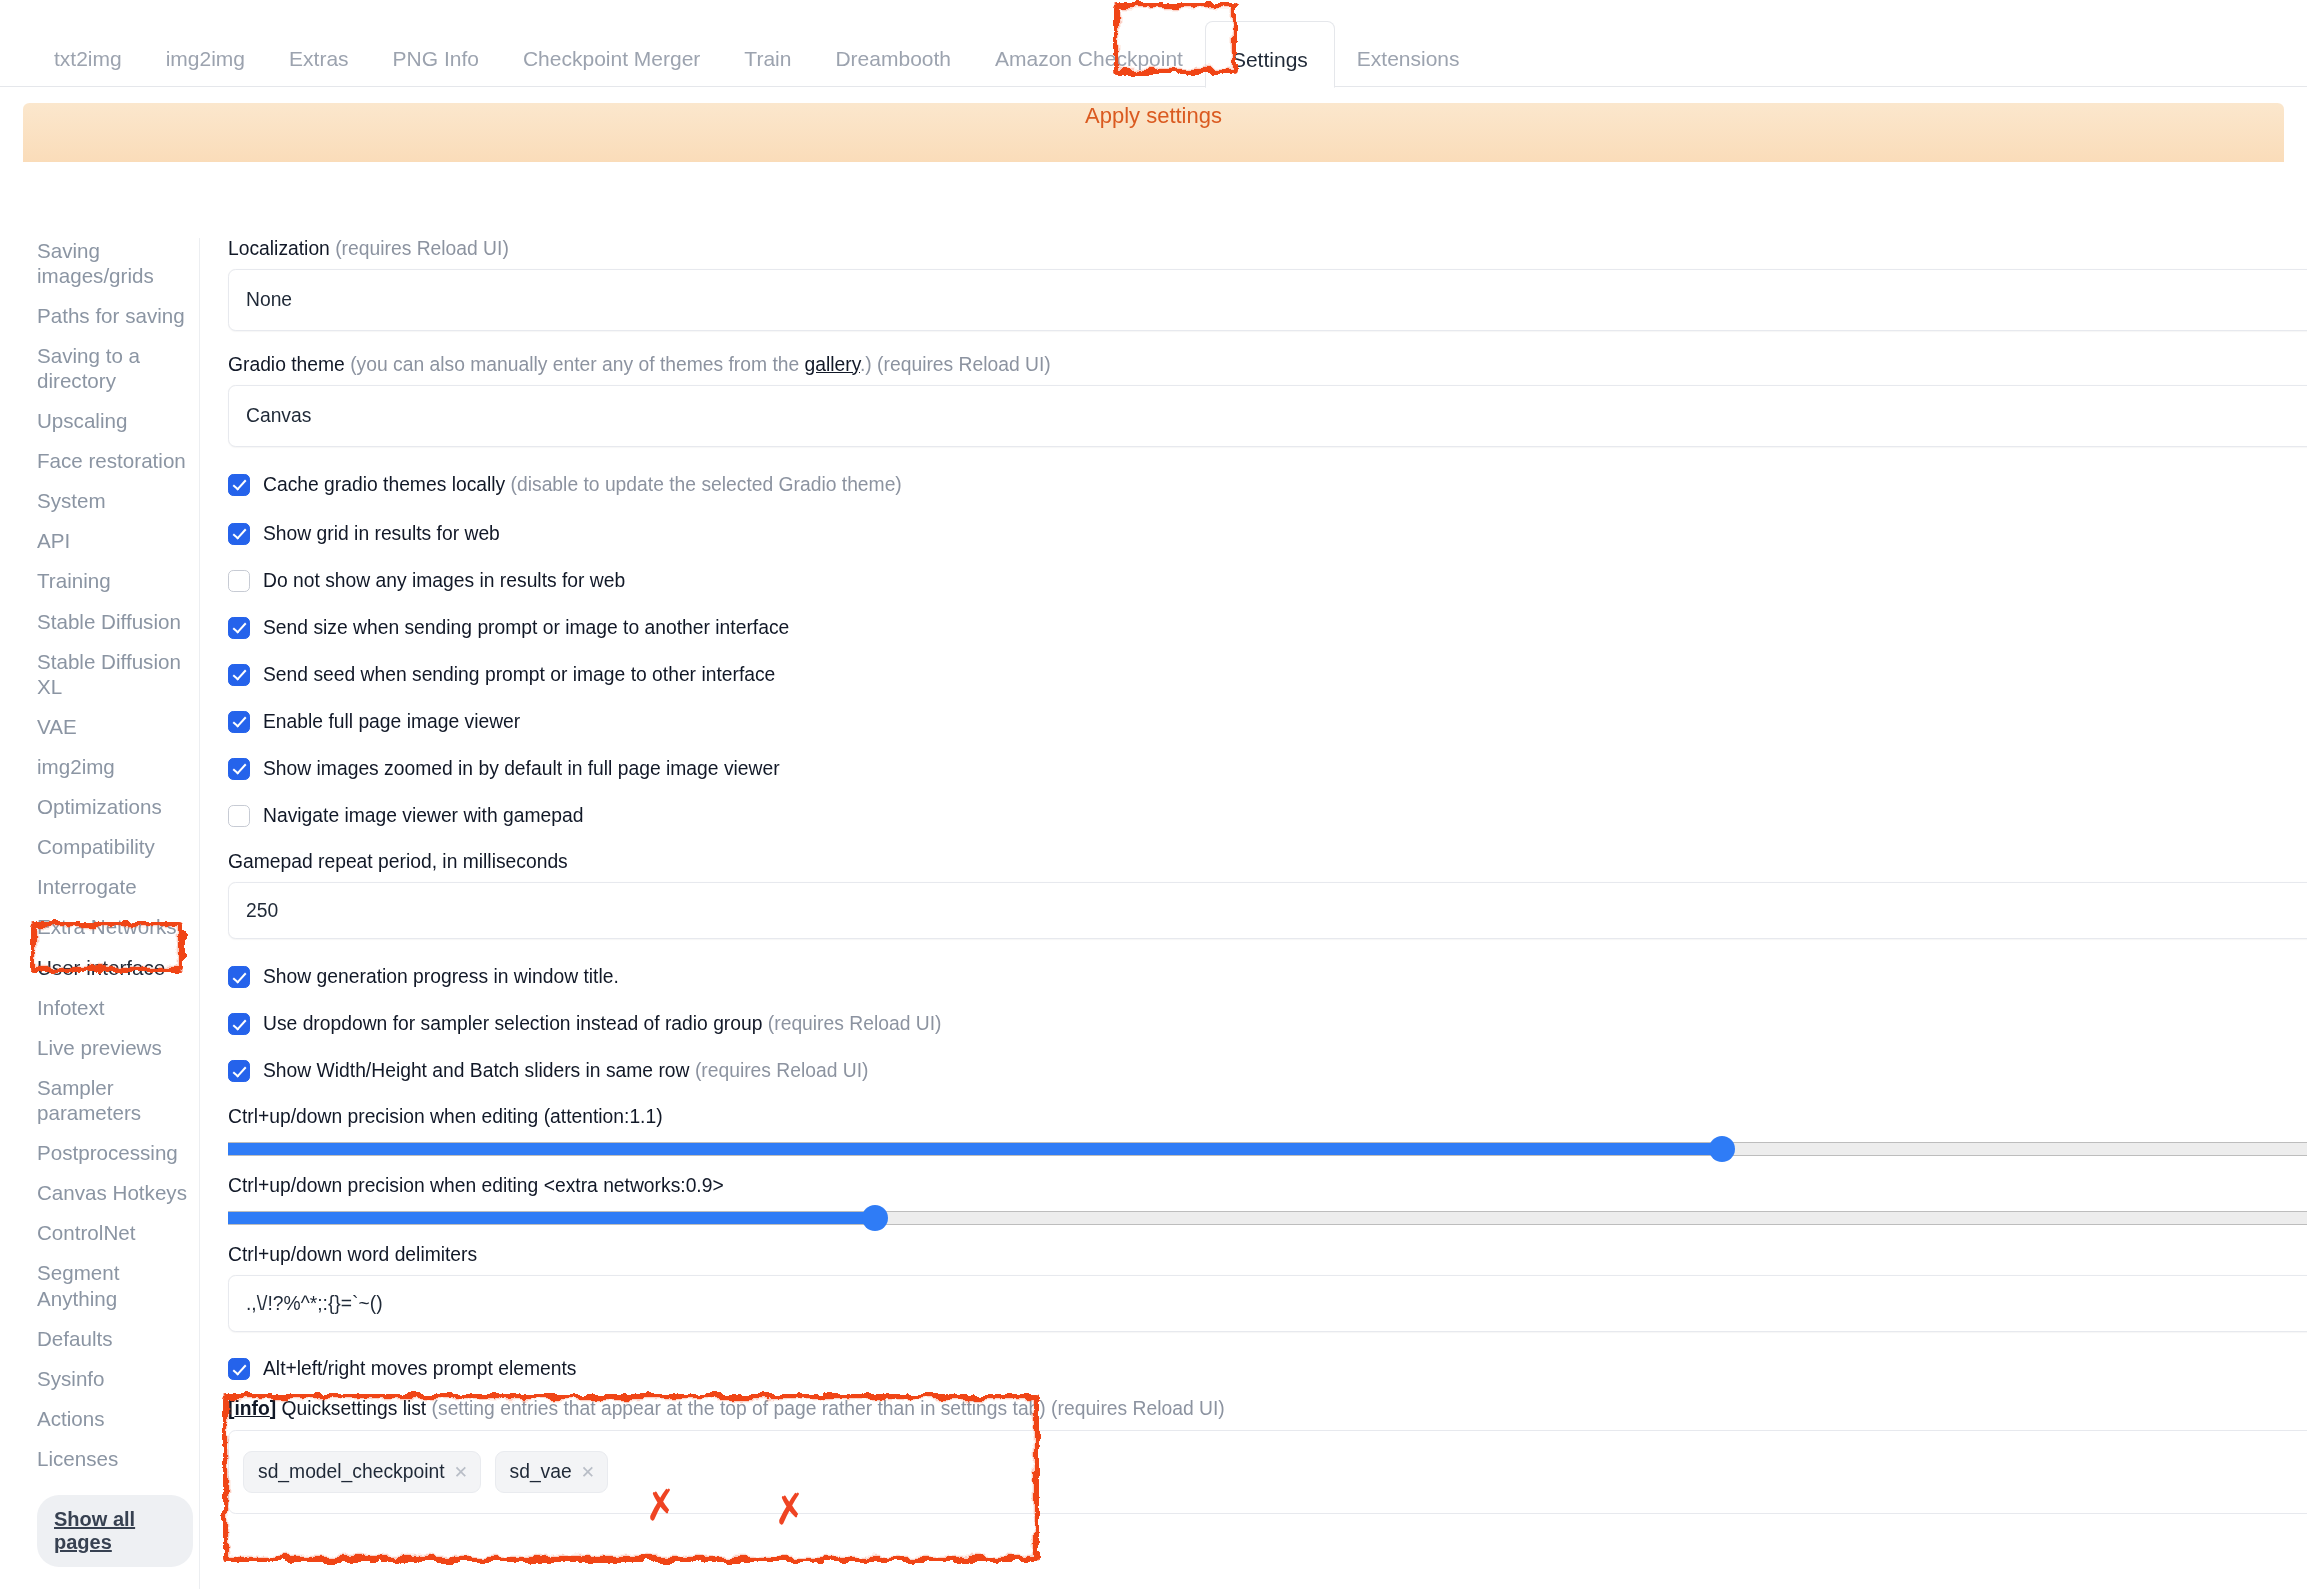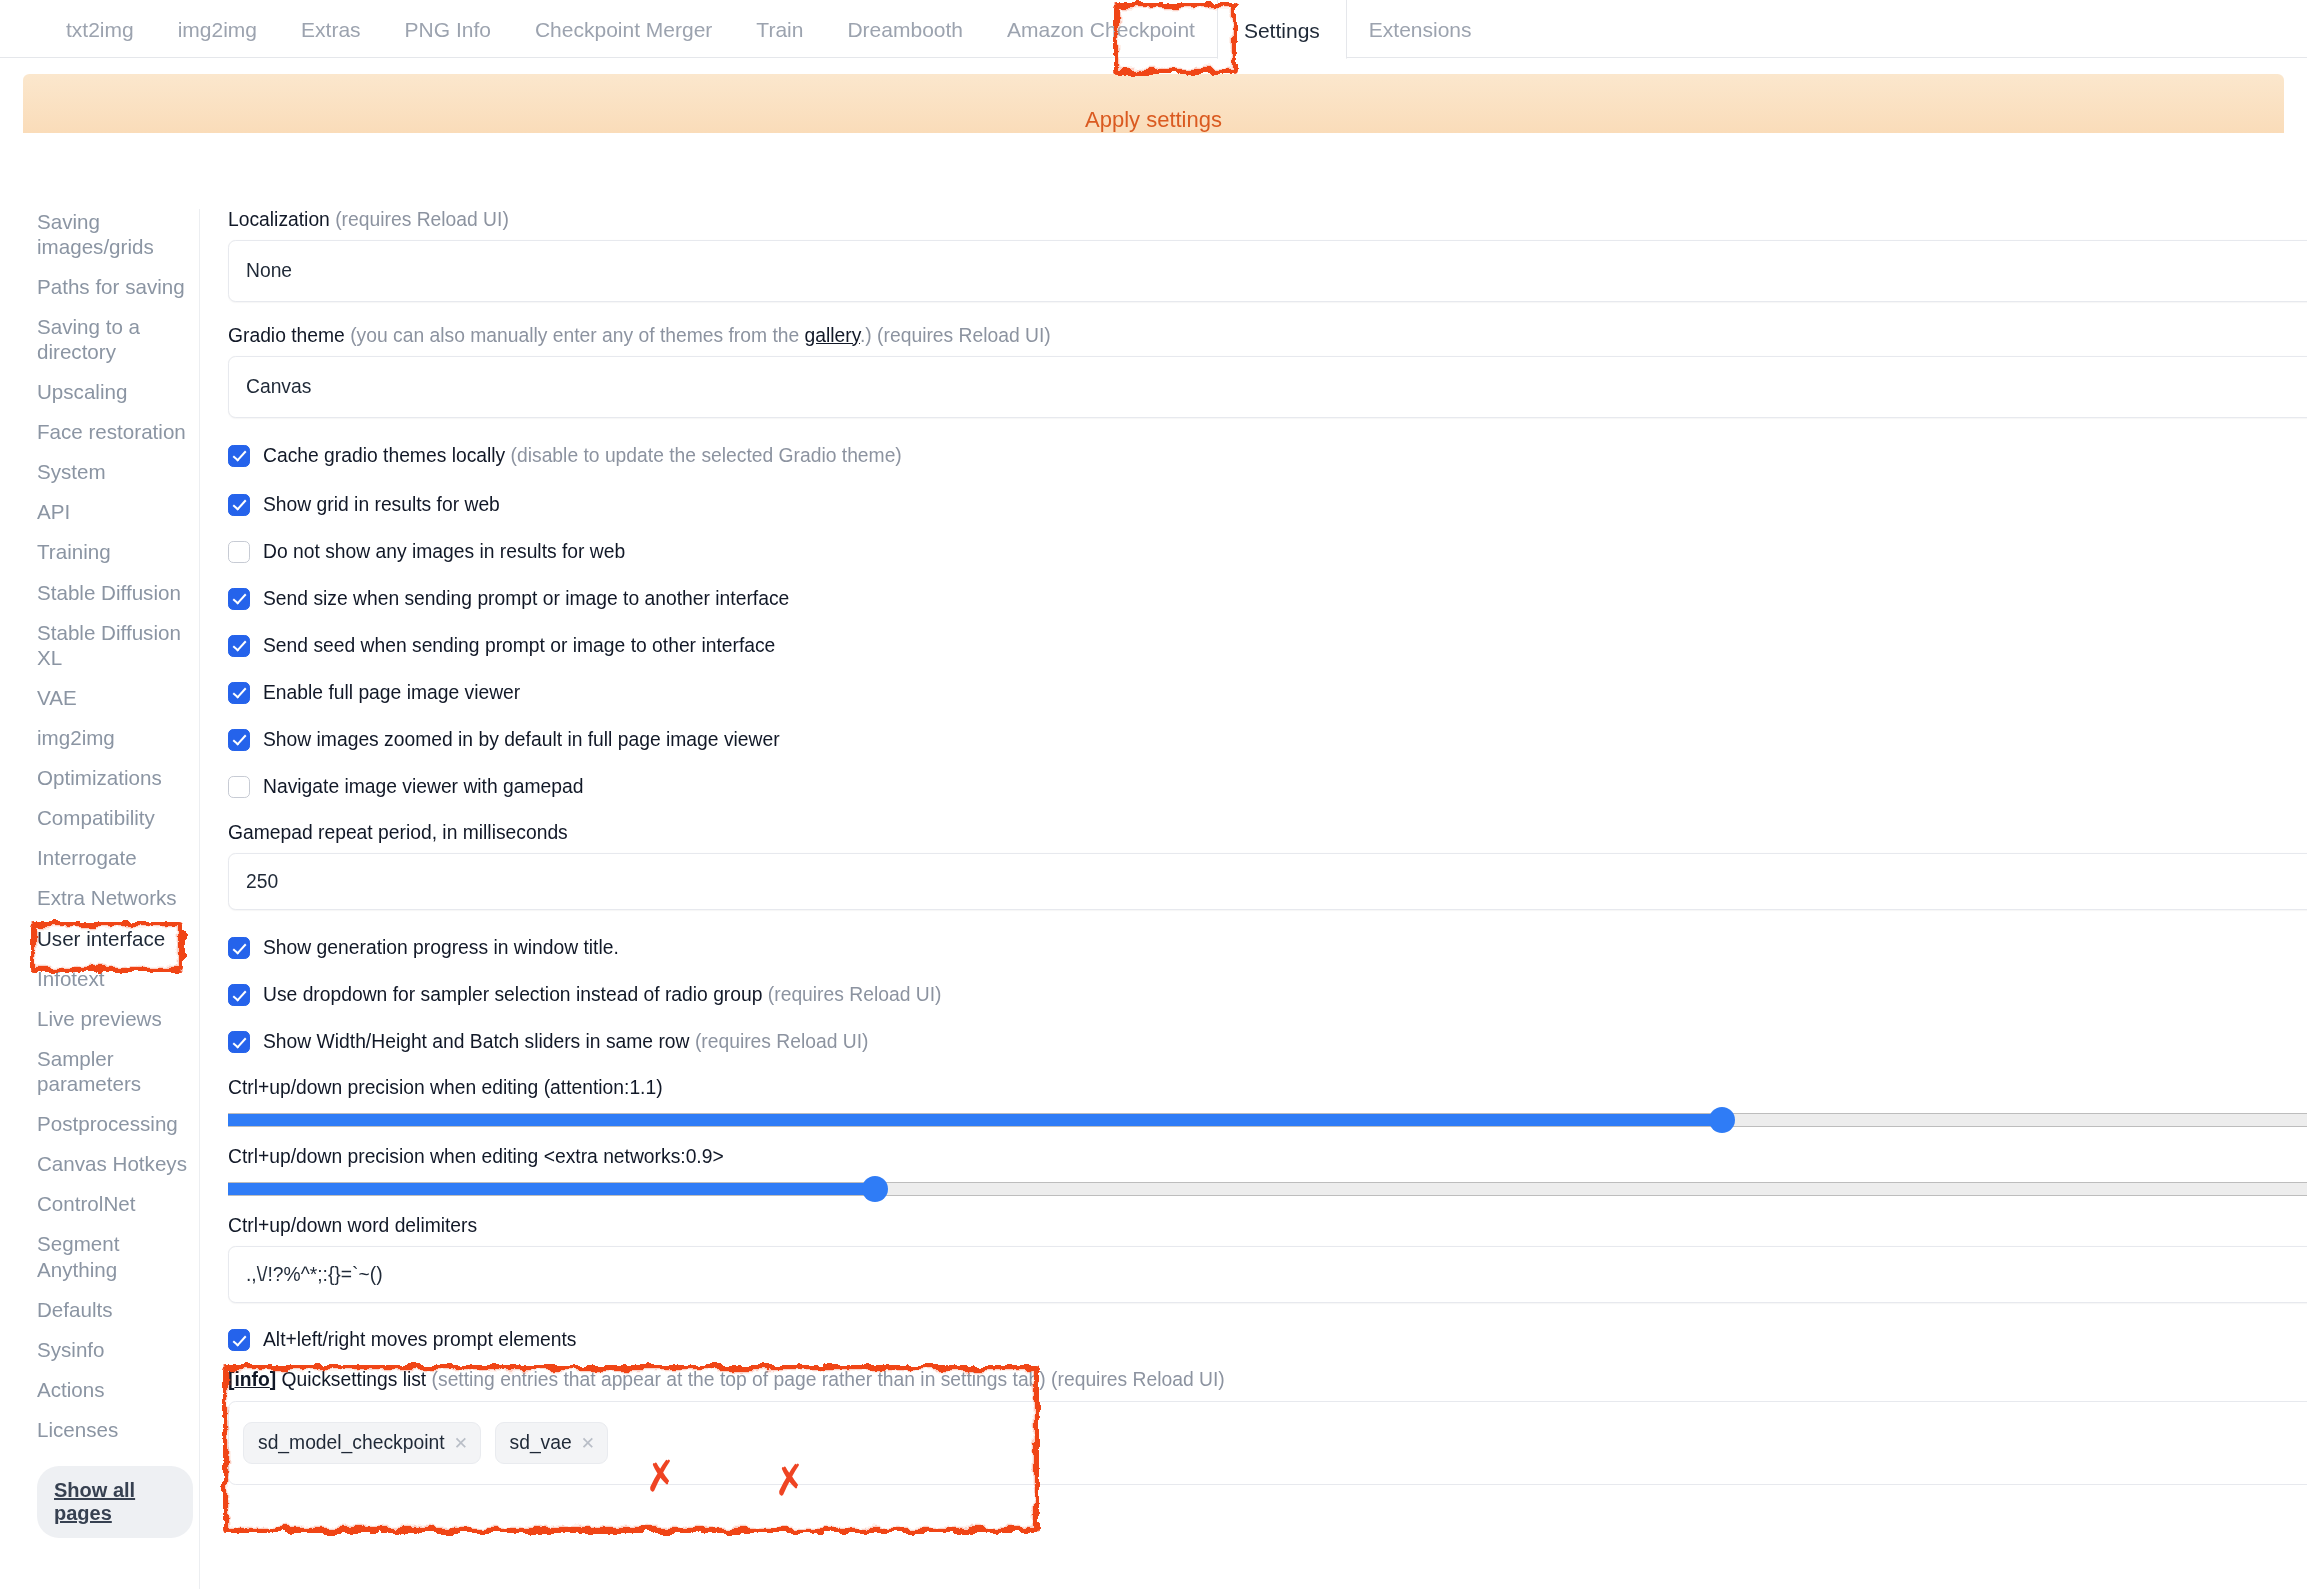--- a/index.html
+++ b/index.html
@@ -7,24 +7,24 @@
     margin: 0; padding: 0;
     width: 2307px; height: 1589px;
     background: #ffffff;
     font-family: "Liberation Sans", sans-serif;
     overflow: hidden;
   }
 
   
   #tabbar {
     position: relative;
-    height: 58px;
+    height: 87px;
     display: flex;
     align-items: flex-end;
-    padding-left: 44px;
+    padding-left: 32px;
     border-bottom: 1.9px solid #e5e7eb;
     background: #ffffff;
   }
   .tab {
     font-size: 21px;
     color: #9ca3af;
     padding: 0 22px 17px 22px;
     line-height: 1;
     white-space: nowrap;
     cursor: pointer;
@@ -52,21 +52,21 @@
     box-shadow: 0 0 0 1.3px rgba(240,69,25,.25) inset;
   }
 
   
   #apply-bar {
     height: 59px;
     margin: 15.5px 23px 0 23px;
     background: linear-gradient(#fbe7cd, #fadcb9);
     border-radius: 6.4px 6.4px 0 0;
     display: flex;
-    align-items: flex-end;
+    align-items: flex-start;
     justify-content: center;
     position: relative;
   }
   #apply-bar .label {
     color: #da5a20;
     font-size: 22px;
     font-weight: 500;
   }
 
   

